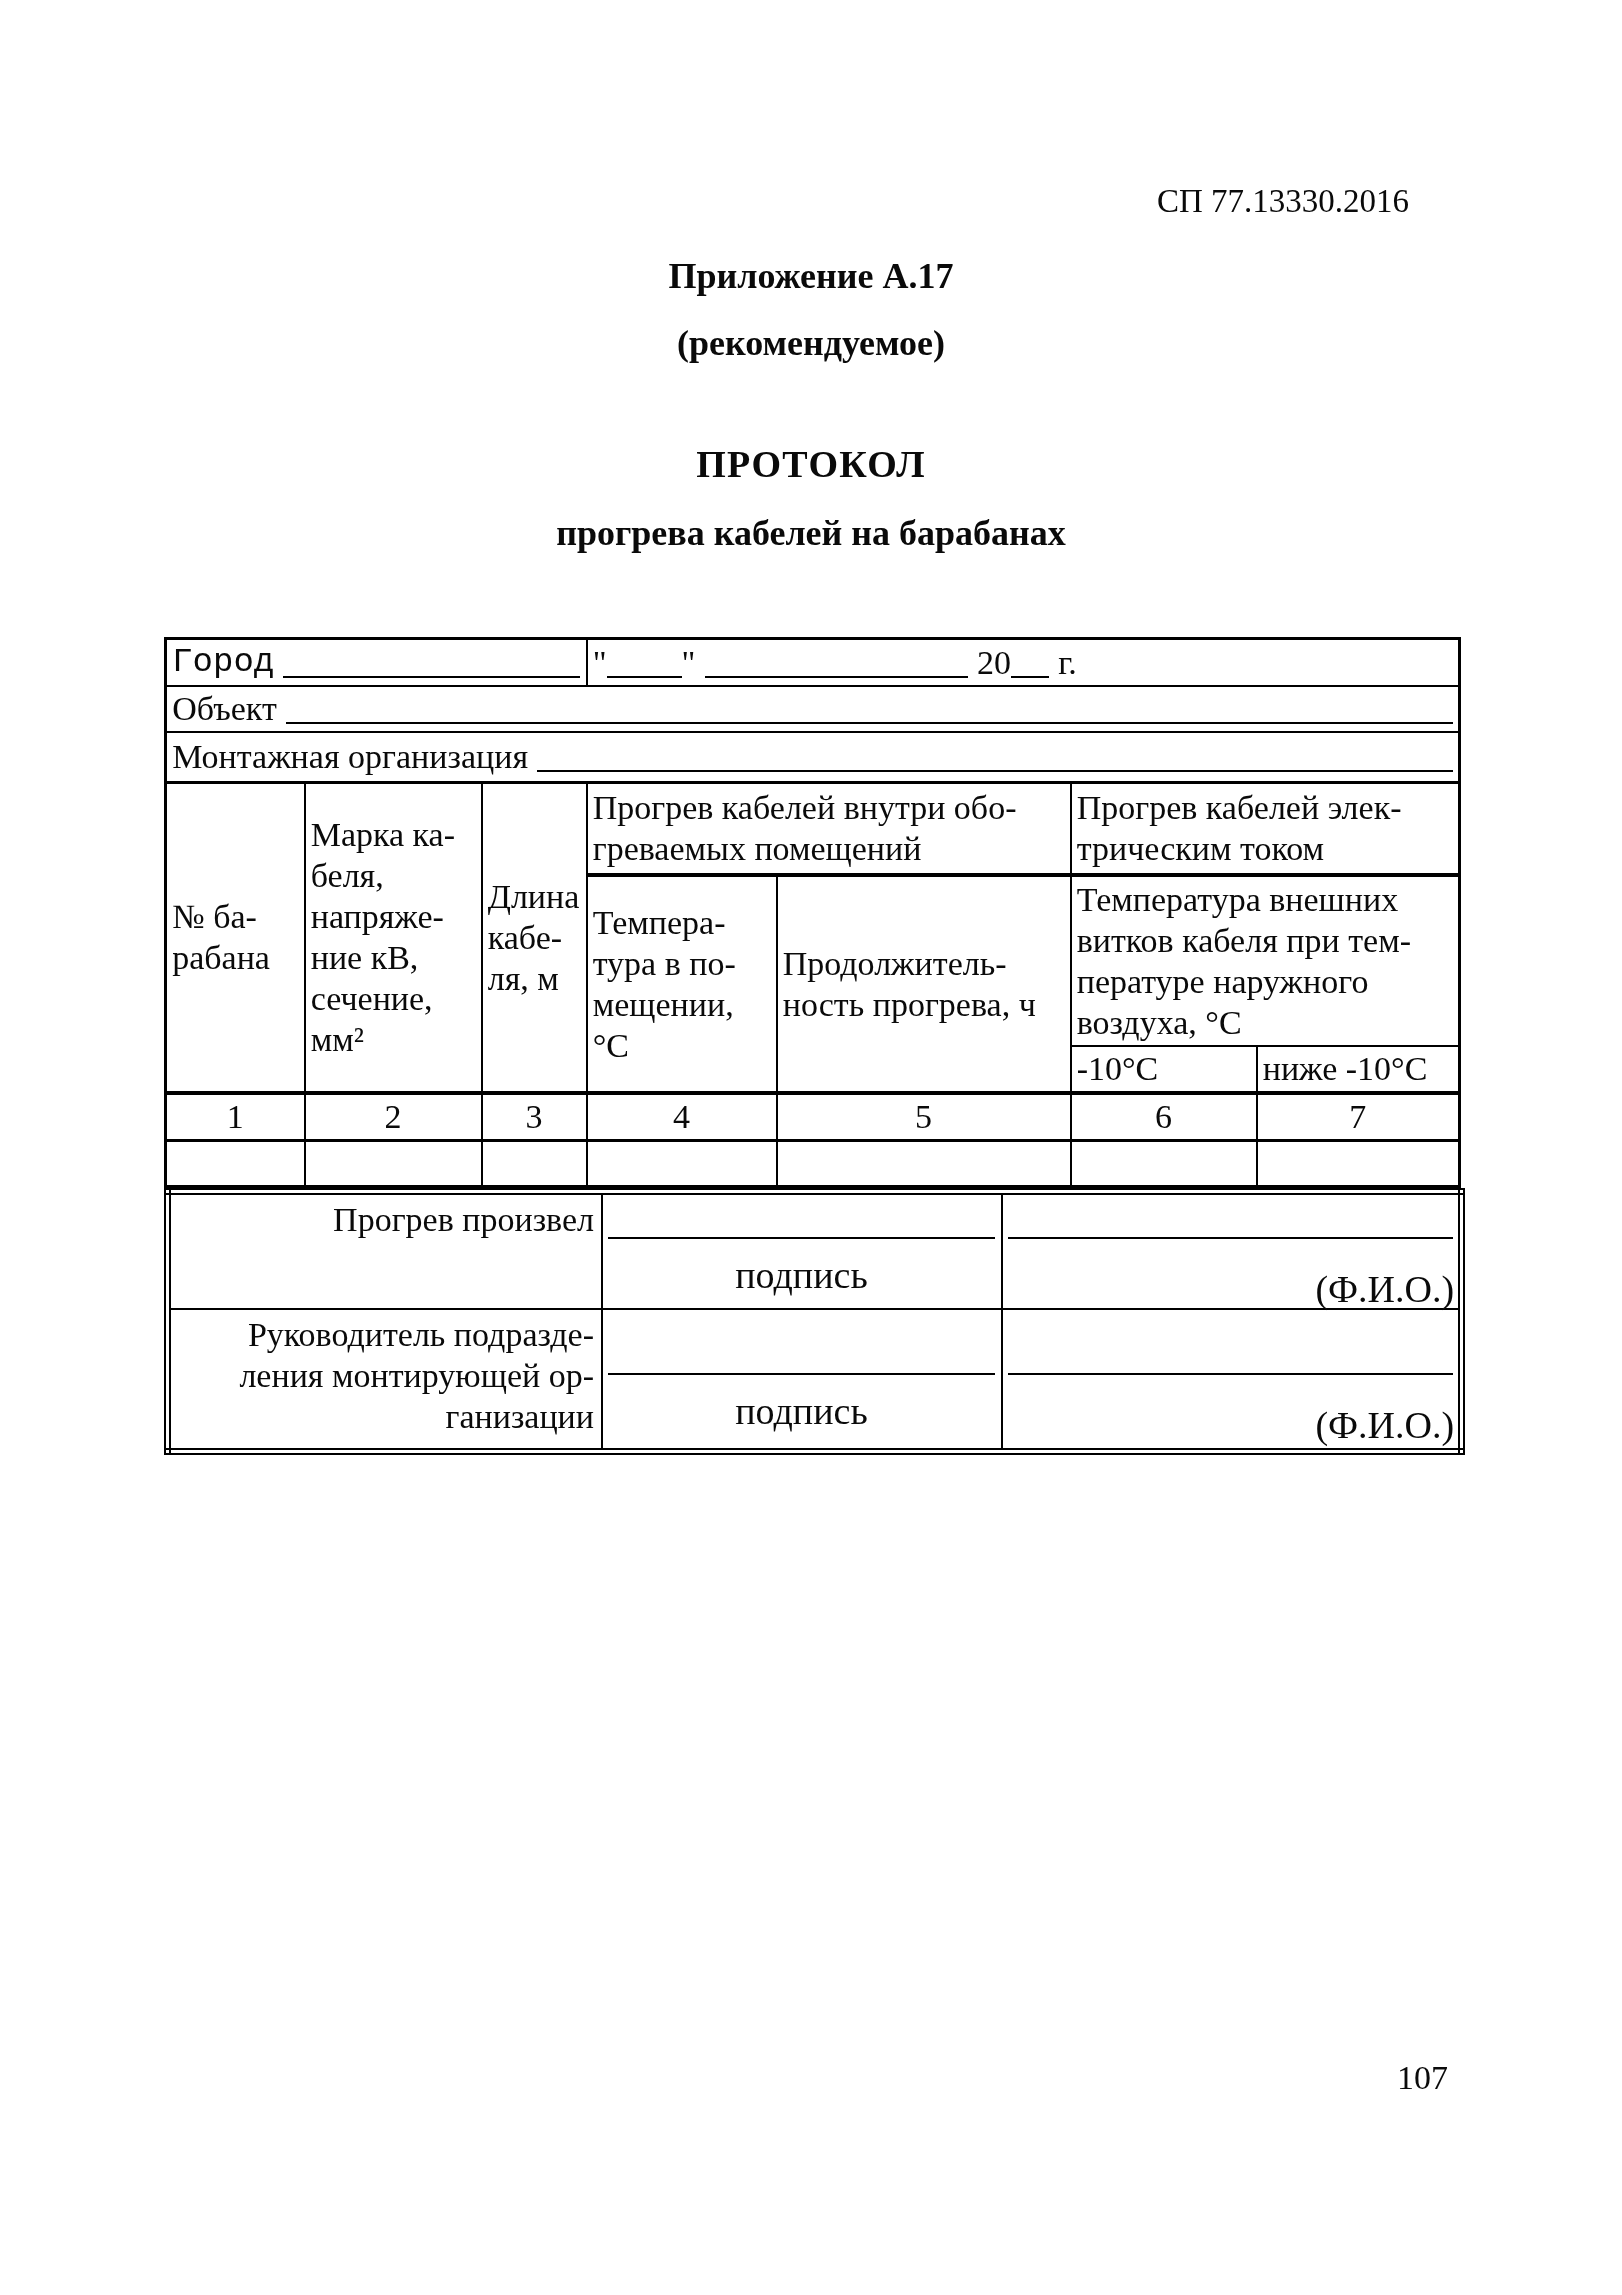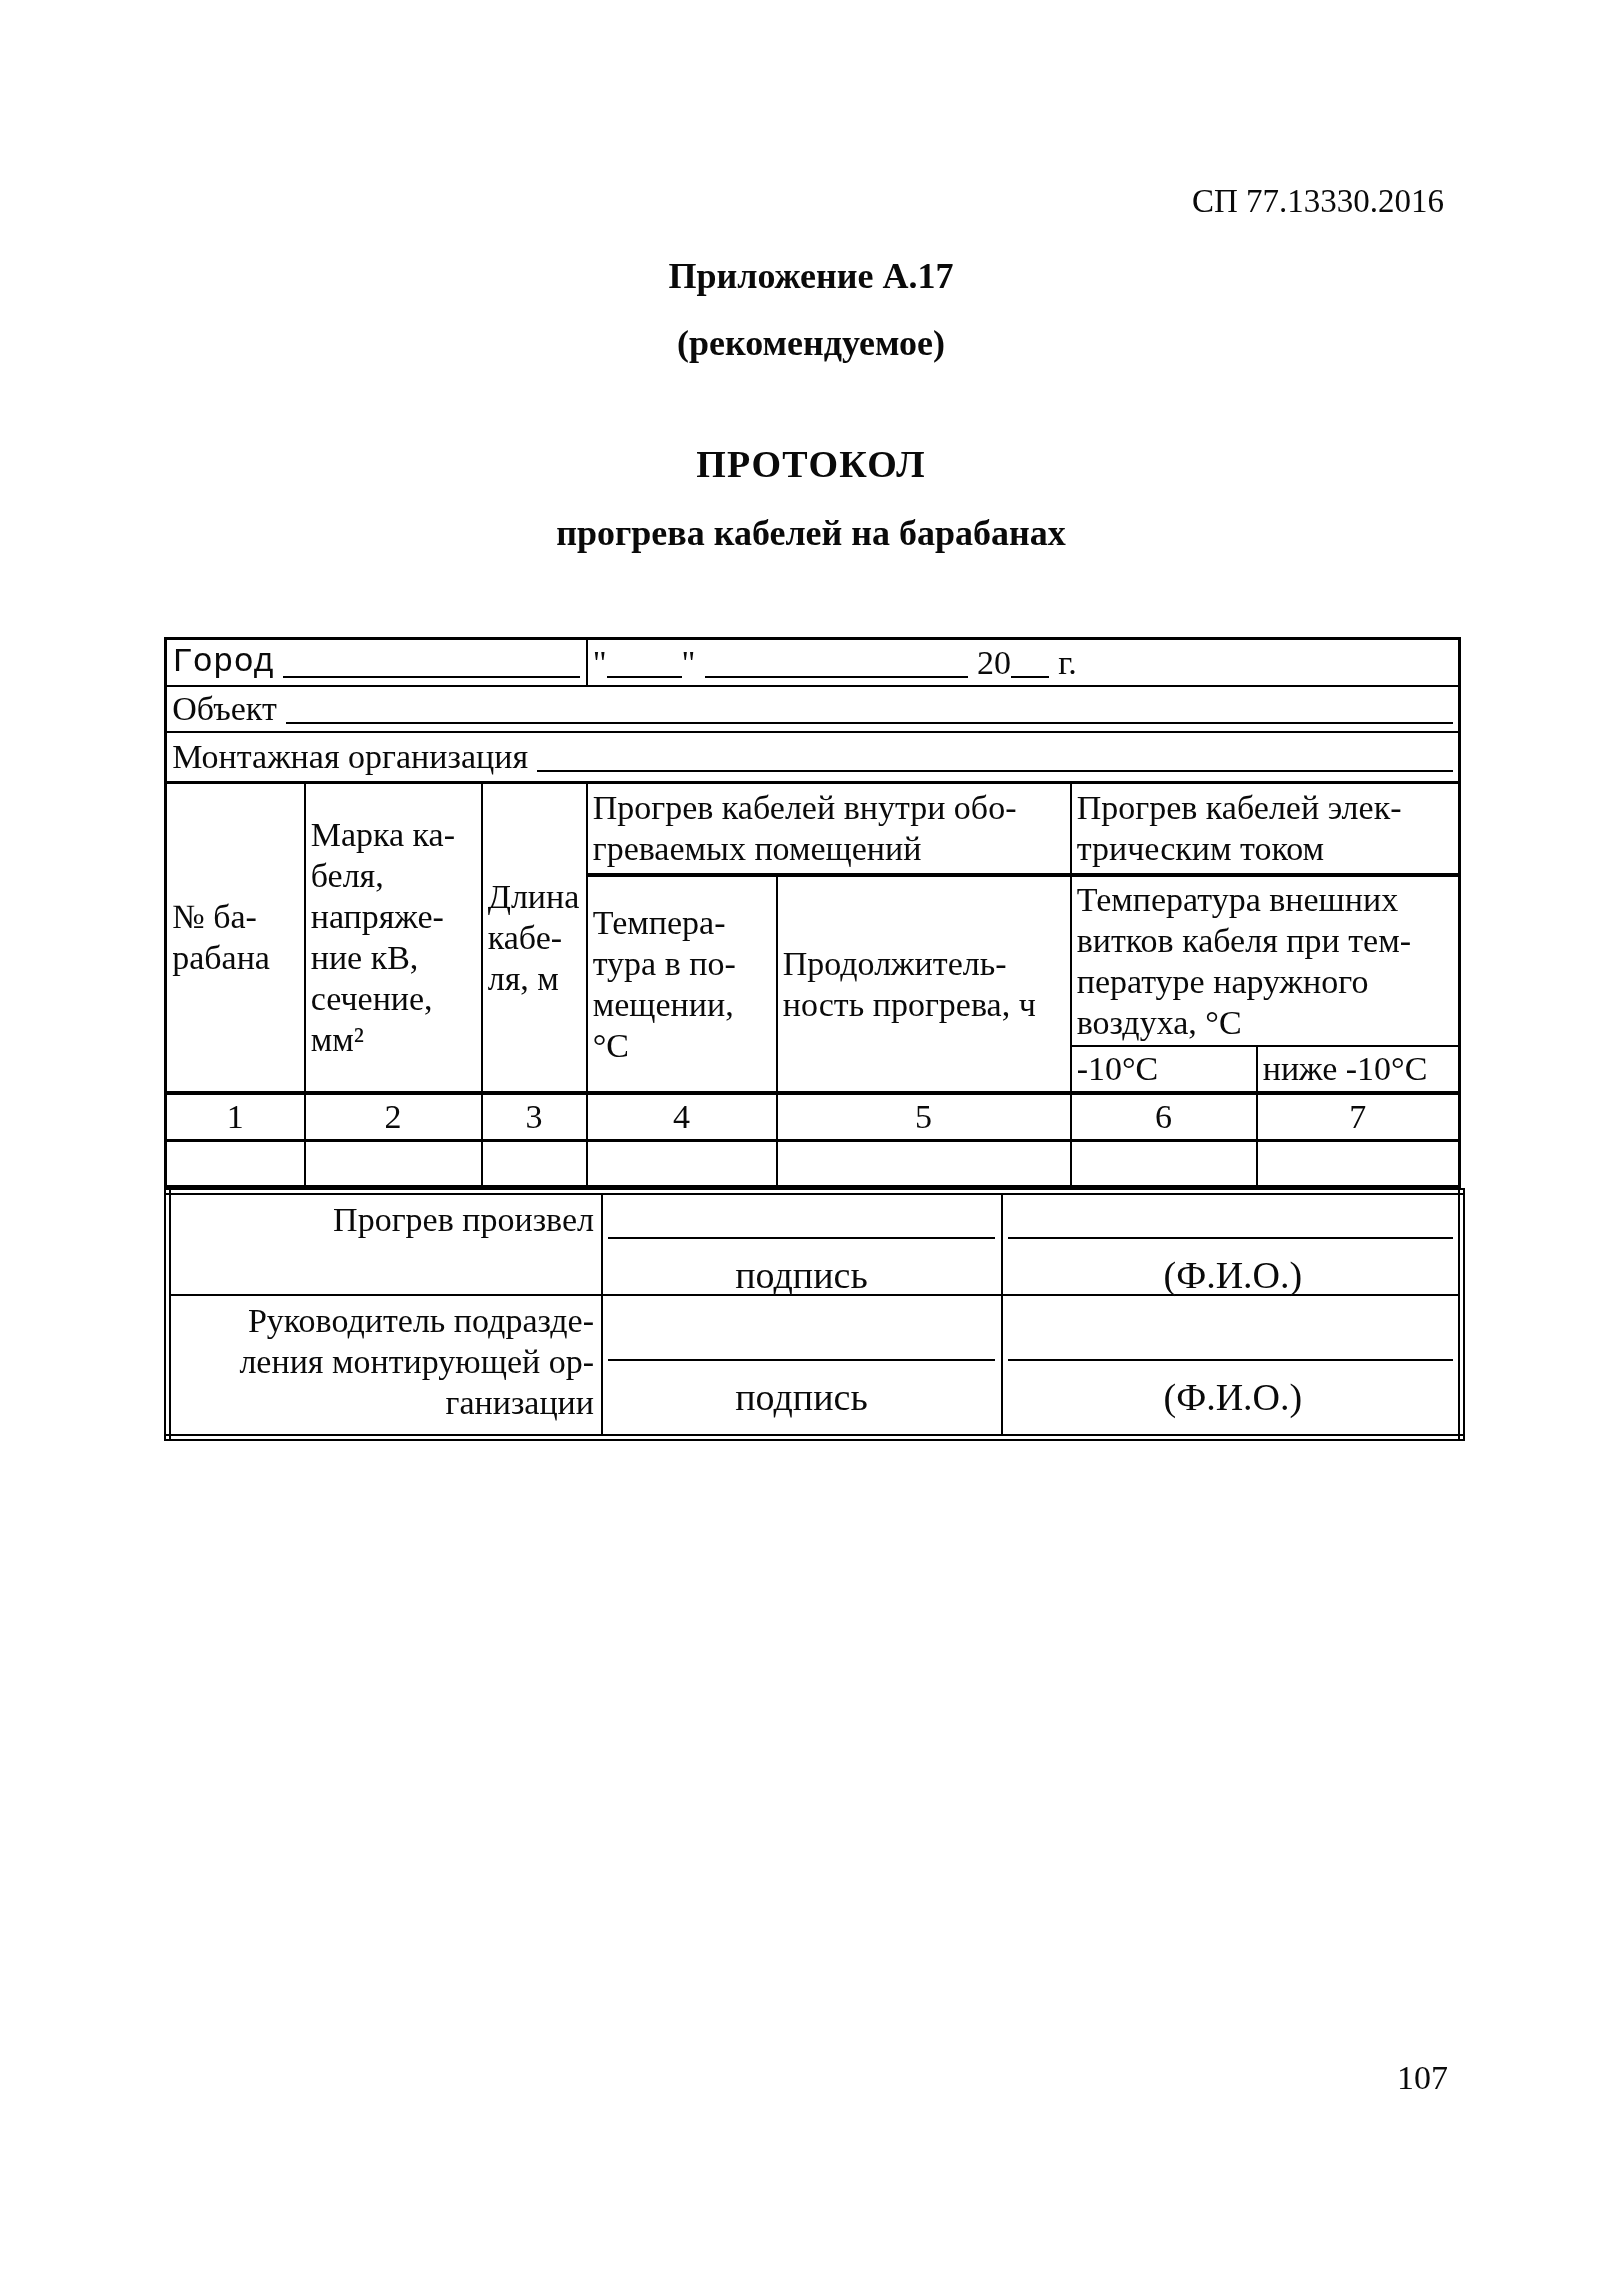--- a/index.html
+++ b/index.html
@@ -8,21 +8,21 @@
     width: 1622px;
     height: 2295px;
     background: #ffffff;
     color: #0a0a0a;
     font-family: "Liberation Serif", "DejaVu Serif", serif;
     overflow: hidden;
   }
   .doc-code {
     position: absolute;
     top: 183px;
-    left: 1192px;
+    left: 1157px;
     width: 294px;
     font-size: 33px;
     white-space: nowrap;
   }
   .cent {
     position: absolute;
     left: 0;
     width: 100%;
     text-align: center;
     font-weight: bold;
@@ -76,21 +76,21 @@
   table.sig td { border: 2px solid #000; vertical-align: top; }
   tr.s1 td { height: 88px; }
   tr.s2 td { height: 130px; }
   td.sig-label { padding: 3.9px 6.5px; white-space: pre-line; text-align: right; }
   td.sig-cell { padding: 0 3.9px; }
   .sig-pad1 { height: 42px; }
   .sig-pad2 { height: 63px; }
   .sig-line { border-bottom: 2.6px solid #000; height: 0; margin: 0 1.3px; }
   .capt { font-size: 38px; line-height: 38px; padding-top: 17px; }
   .capt.center { text-align: center; }
-  .capt.left { text-align: center; padding-left: 5.2px; }
+  .capt.left { text-align: right; padding-left: 5.2px; margin-top: 14px; }
 
   .pageno { position: absolute; top: 2059px; left: 1397px; font-size: 34px; }
 </style>
 </head>
 <body>
 
 <div class="sheet">
 
   <div class="doc-code">СП 77.13330.2016</div>
   <div class="cent appendix">Приложение А.17</div>

